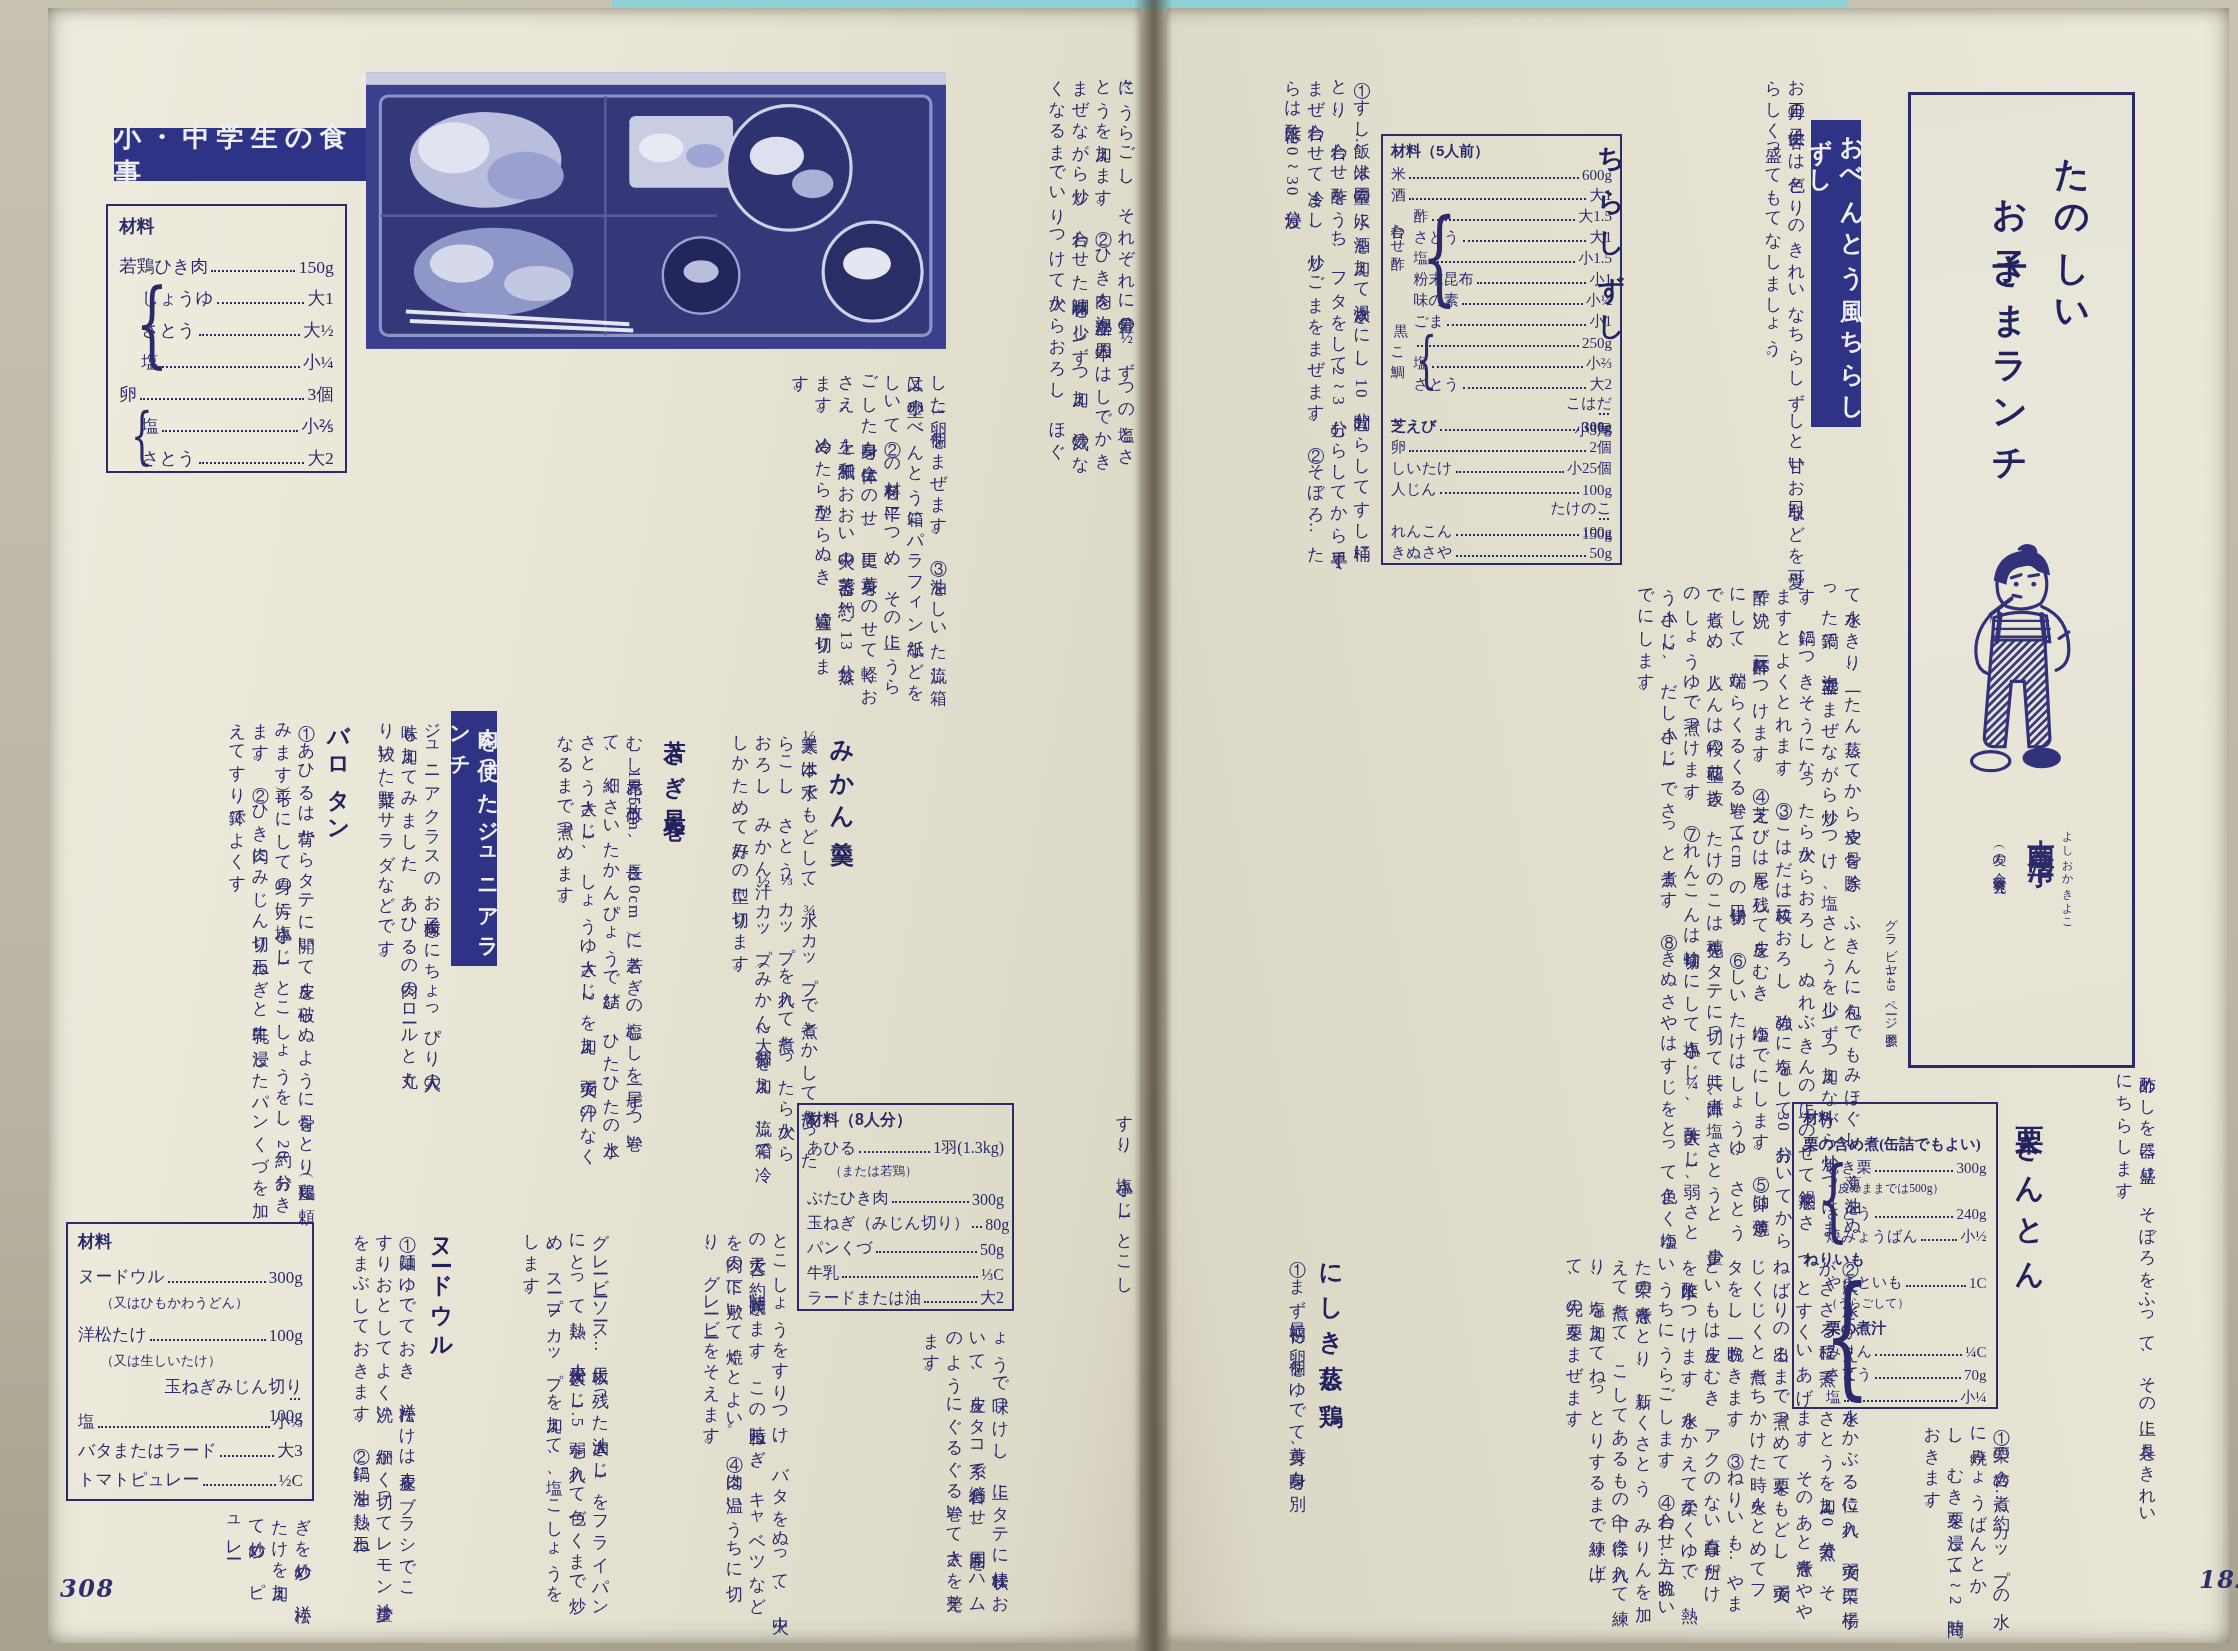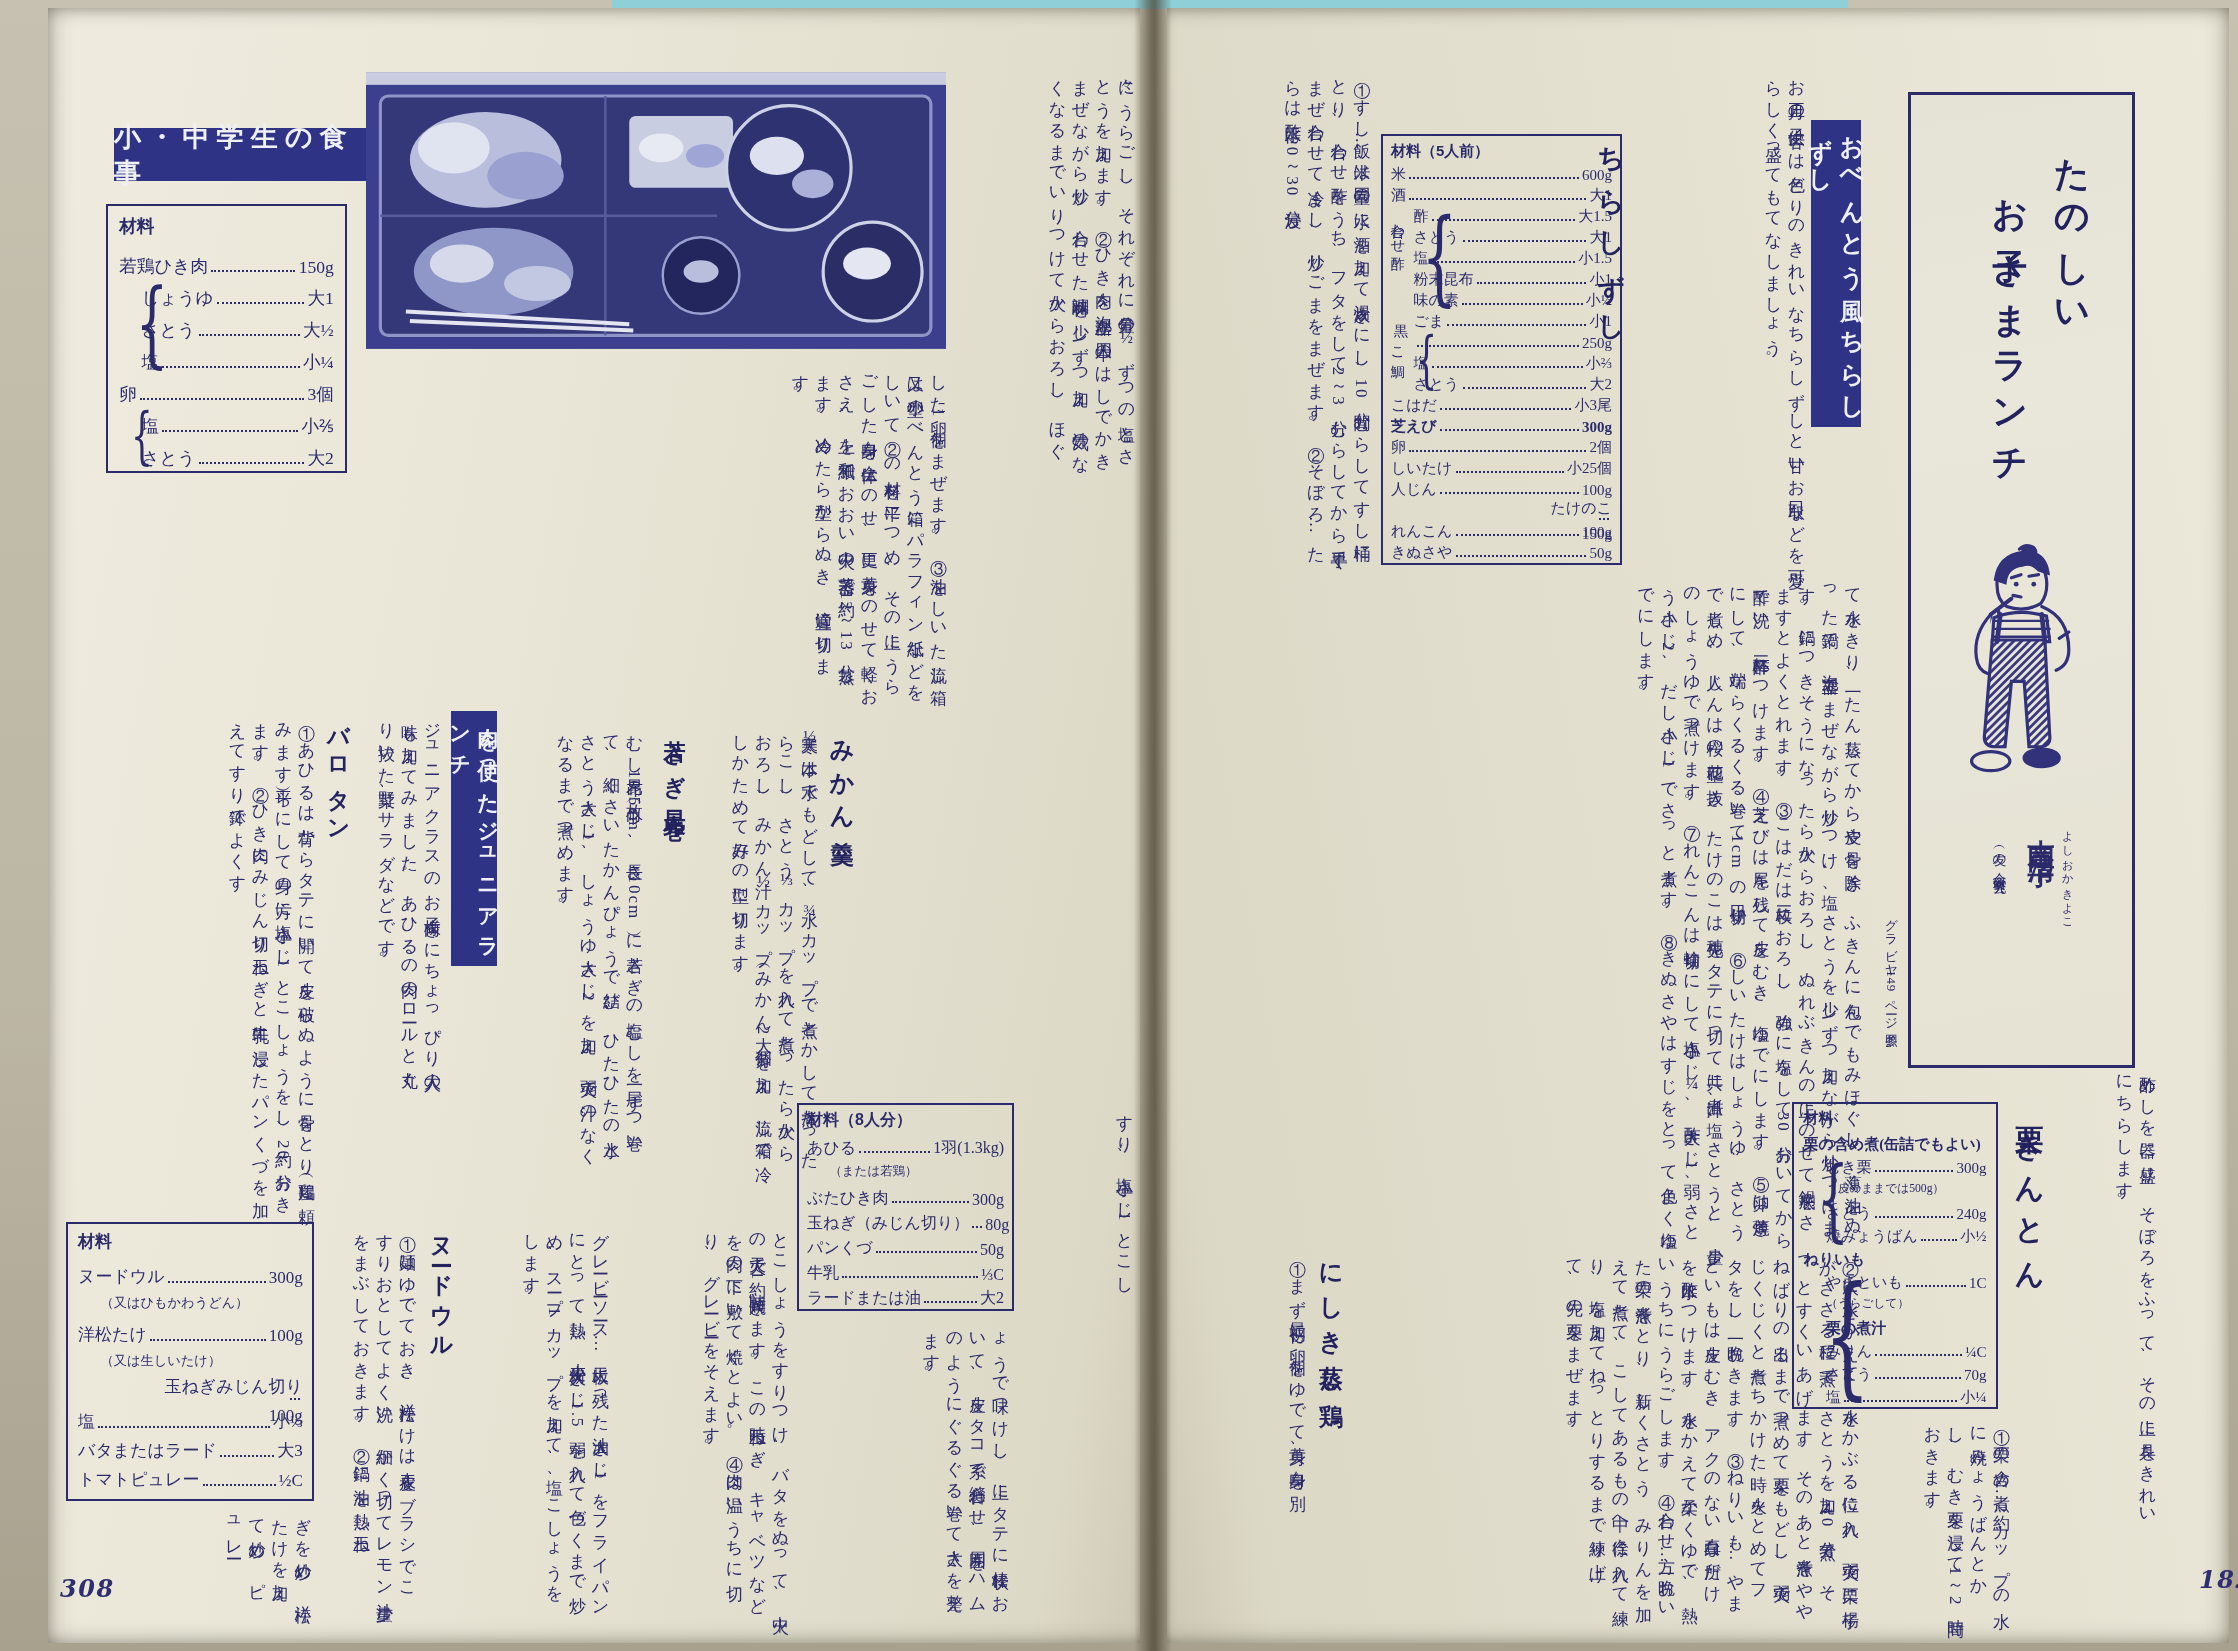--- a/index.html
+++ b/index.html
@@ -329,21 +329,21 @@
           <div class="irow grp" style="height: 21px;">
             <span class="n">塩</span>
             <span class="dots"></span>
             <span class="a">小⅔</span>
           </div>
           <div class="irow grp" style="height: 21px;">
             <span class="n">さとう</span>
             <span class="dots"></span>
             <span class="a">大2</span>
           </div>
-          <div class="irow" style="height: 21px;">
+          <div class="irow" style="height: 21px; flex-direction: column;">
             <span class="n">こはだ</span>
             <span class="dots"></span>
             <span class="a">小3尾</span>
           </div>
           <div class="irow" style="height: 21px; font-weight: bold;">
             <span class="n">芝えび</span>
             <span class="dots"></span>
             <span class="a">300g</span>
           </div>
           <div class="irow" style="height: 21px;">

